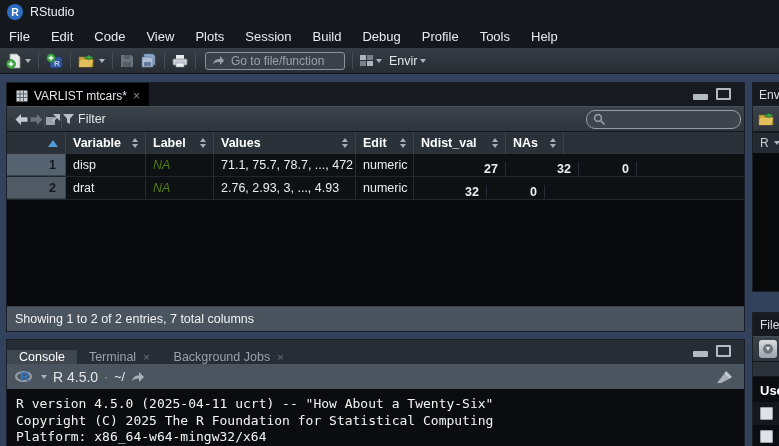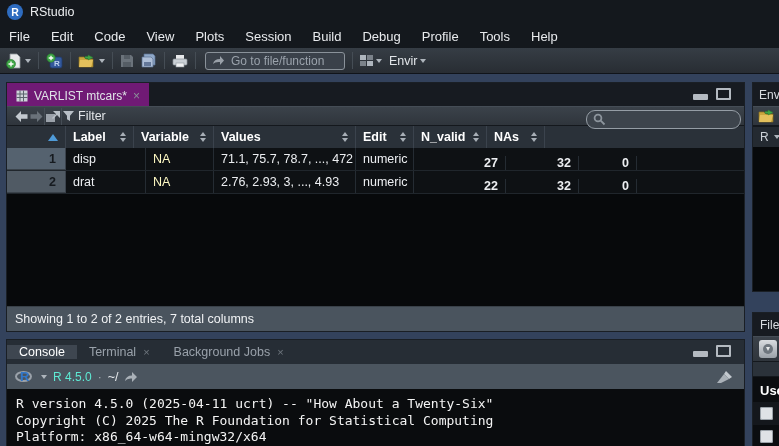--- a/index.html
+++ b/index.html
@@ -25,59 +25,59 @@
   .goto-box { width: 140px; height: 18px; border: 1px solid #8a929a; border-radius: 3px; background: #3a414a;
     display: flex; align-items: center; gap: 6px; padding: 0 6px; margin-left: 2px; }
   .goto-box span { font-size: 12px; color: #9aa2ab; white-space: nowrap; }
   .grid-icon { display: grid; grid-template-columns: 6px 6px; grid-template-rows: 5px 5px; gap: 1px; }
   .grid-icon i { background: #aeb5bd; }
   .grid-icon i.lite { background: #7b828a; }
   .addins-label { font-size: 12.5px; color: #e2e5e9; }
   
   .pane { position: absolute; background: #0b0d10; border: 1px solid #1a1f25; display: flex; flex-direction: column; overflow: hidden; }
   .tabstrip { height: 23px; background: #171b21; display: flex; align-items: stretch; flex: none; position: relative; }
-  .tab { display: flex; align-items: center; gap: 6px; padding: 13px 9px; font-size: 12px; color: #dfe3e7; background: #701a75; }
+  .tab { display: flex; align-items: center; gap: 6px; padding: 13px 9px; font-size: 12px; color: #dfe3e7; background: #000000; }
   .tab.inactive { background: transparent; color: #98a0a8; }
   .tab .x { color: #8a9199; font-size: 12px; line-height: 1; }
   .minmax { position: absolute; right: 13px; top: 5px; display: flex; align-items: flex-end; gap: 8px; }
   .minbtn { width: 15px; height: 6px; background: #b4bac1; border-radius: 1px; }
   .maxbtn { width: 15px; height: 12px; border: 2px solid #b4bac1; border-radius: 1px; }
-  .panetools { height: 20px; background: linear-gradient(#3b424a,#2f353c); border-top: 1px solid #454d56;
+  .panetools { height: 26px; background: linear-gradient(#3b424a,#2f353c); border-top: 1px solid #454d56;
     border-bottom: 1px solid #14181d; display: flex; align-items: center; padding: 0 7px; flex: none; position: relative; }
   
   .tblhead { display: flex; height: 22px; background: #2a3139; color: #ffffff; font-weight: bold; font-size: 12.5px; flex: none; }
   .th { display: flex; align-items: center; justify-content: space-between; padding: 0 7px; border-right: 1px solid #3b434d; }
   .tr { display: flex; height: 23px; font-size: 12.5px; color: #eceef1; background: #0e1114; border-bottom: 1px solid #20262c; flex: none; }
   .td { display: flex; align-items: center; padding: 0 7px; border-right: 1px solid #252c33; overflow: hidden; white-space: nowrap; }
   .td.num { justify-content: flex-end; font-weight: bold; margin-top: 8px; }
-  .na { color: #fef9c3; }
+  .na { font-style: italic; color: #4d7c0f; }
   .rownum { width: 59px; background: #505a64; color: #161a1f; display: flex; align-items: center; justify-content: flex-end;
     padding-right: 9px; font-weight: bold; font-size: 12.5px; border-right: 1px solid #3b434d; border-bottom: 1px solid #3a424a; }
   .r1 .rownum { background: #55626f; }
   .c0{width:59px}.c1{width:80px}.c2{width:68px}.c3{width:142px}.c4{width:58px}.c5{width:92px}.c6{width:73px}.c7{width:58px}
   .sort { display: flex; flex-direction: column; gap: 2px; margin-left: 6px; }
   .sort i { width: 0; height: 0; border-left: 3.5px solid transparent; border-right: 3.5px solid transparent; display: block; }
   .sort .up { border-bottom: 4px solid #a7aeb6; }
   .sort .dn { border-top: 4px solid #a7aeb6; }
   .asc { width: 0; height: 0; border-left: 5px solid transparent; border-right: 5px solid transparent; border-bottom: 7px solid #4f9bd8; }
   .filler { flex: 1; background: #07090b; }
   .statusbar { height: 25px; background: #4a545e; border-top: 1px solid #394149; display: flex; align-items: center;
     padding: 0 8px; font-size: 12.5px; color: #f0f2f4; flex: none; }
   .searchbox { position: absolute; right: 3px; top: 3px; width: 155px; height: 19px; border: 1px solid #959da5;
     border-radius: 9px; background: #3d444c; display: flex; align-items: center; padding: 0 6px; gap: 4px; }
   .searchbox input { background: transparent; border: none; outline: none; color: #e8eaed; font-size: 12px; width: 118px; }
   .navlabel { font-size: 12.5px; color: #e2e5e8; }
   
-  .ctabs { height: 24px; background: #262d35; display: flex; align-items: center; flex: none; position: relative; }
+  .ctabs { height: 24px; background: #262d35; display: flex; align-items: flex-end; flex: none; position: relative; }
   .ctab { display: flex; align-items: center; gap: 7px; padding: 0 12px; font-size: 12.5px; }
   .ctab.active { background: #3e4650; color: #ffffff; }
   .ctab.inactive { color: #99a1aa; }
   .ctab .x { color: #6f777f; font-size: 11px; }
   .ctools { height: 25px; background: #4b555f; display: flex; align-items: center; padding: 0 8px; gap: 6px; flex: none; position: relative; }
-  .ctools .ver { font-size: 12px; color: #5eead4; }
+  .ctools .ver { font-size: 14px; color: #e5e5e5; }
   .ctools .dot { color: #a9b0b7; font-size: 12px; }
   .ctools .wd { font-size: 12.5px; color: #e6e9ec; }
   .console-out { flex: 1; background: #0a0c0e; padding: 7px 9px; font-family: "DejaVu Sans Mono", monospace;
     font-size: 13px; line-height: 16.5px; color: #f4f4f4; white-space: pre; }
   .rlogo { position: relative; width: 20px; height: 15px; }
   .rlogo .swoosh { position: absolute; left: 0; top: 2px; width: 17px; height: 11px; border: 2.5px solid #9aa1a9; border-radius: 50%; }
   .rlogo .rchar { position: absolute; left: 5px; top: 0px; font-weight: bold; font-size: 13px; color: #3277c9; }
   
   .rp-row { height: 21px; background: #242a31; border-top: 1px solid #14181d; display: flex; align-items: center;
     padding: 0 7px; gap: 5px; font-size: 12px; color: #ccd1d6; flex: none; }
@@ -230,50 +230,50 @@
           <circle cx="5" cy="5" r="3.4" fill="none" stroke="#8d959d" stroke-width="1.8"></circle>
           <path d="M7.7 7.7 L11.5 11.5" stroke="#8d959d" stroke-width="1.8"></path>
         </svg>
         <input type="text" value="" style="">
       </div>
     </div>
     <div class="tblhead">
       <div class="th c0" style="justify-content:flex-end;">
         <span class="asc"></span>
       </div>
+      <div class="th c1">
+        <span>Variable</span>
+        <span class="sort">
+            <i class="up"></i>
+            <i class="dn"></i>
+          </span>
+      </div>
       <div class="th c2">
         <span>Label</span>
         <span class="sort">
             <i class="up"></i>
             <i class="dn"></i>
           </span>
       </div>
-      <div class="th c1">
-        <span>Variable</span>
-        <span class="sort">
-            <i class="up"></i>
-            <i class="dn"></i>
-          </span>
-      </div>
       <div class="th c3">
         <span>Values</span>
         <span class="sort">
             <i class="up"></i>
             <i class="dn"></i>
           </span>
       </div>
       <div class="th c4">
         <span>Edit</span>
         <span class="sort">
             <i class="up"></i>
             <i class="dn"></i>
           </span>
       </div>
-      <div class="th c6">
-        <span>N_valid</span>
+      <div class="th c5">
+        <span>Ndist_val</span>
         <span class="sort">
             <i class="up"></i>
             <i class="dn"></i>
           </span>
       </div>
       <div class="th c7">
         <span>NAs</span>
         <span class="sort">
             <i class="up"></i>
             <i class="dn"></i>
@@ -289,21 +289,20 @@
       <div class="td c5 num">27</div>
       <div class="td c6 num">32</div>
       <div class="td c7 num">0</div>
     </div>
     <div class="tr r2">
       <div class="rownum">2</div>
       <div class="td c1">drat</div>
       <div class="td c2 na">NA</div>
       <div class="td c3">2.76, 2.93, 3, ..., 4.93</div>
       <div class="td c4">numeric</div>
-      <div class="td c5 num">22</div>
       <div class="td c6 num">32</div>
       <div class="td c7 num">0</div>
     </div>
     <div class="filler"></div>
     <div class="statusbar">
       <span>Showing 1 to 2 of 2 entries, 7 total columns</span>
     </div>
   </div>
 
   <div class="pane" style="left:6px; top:265px; width:739px; height:109px;">

